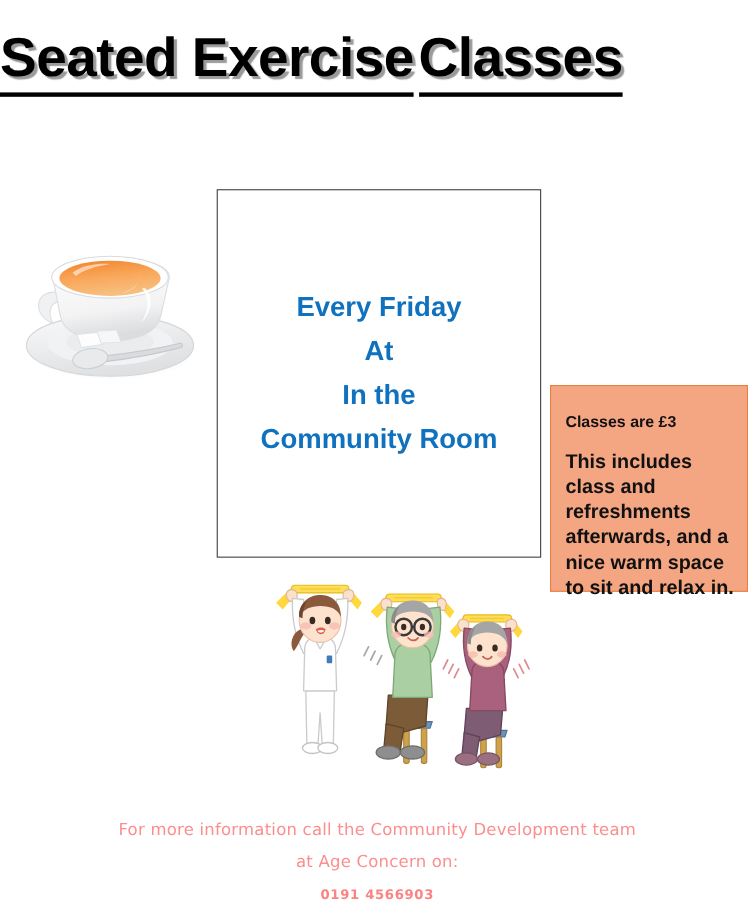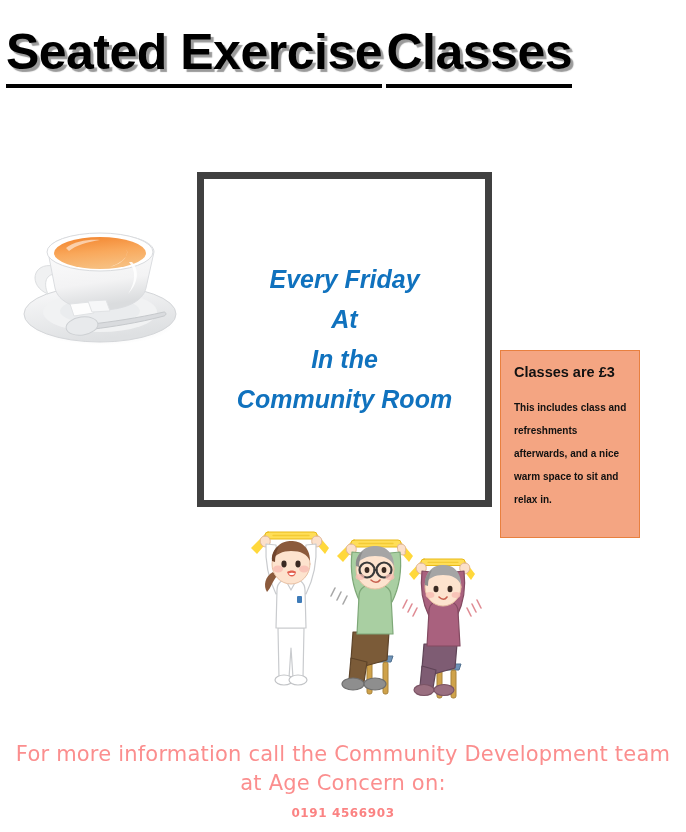--- a/index.html
+++ b/index.html
@@ -18,21 +18,21 @@
     background: #ffffff;
     overflow: hidden;
   }
 
   
   .title-block {
     position: absolute;
     left: 0;
     top: 14px;
     width: 572px;
-    text-align: right;
+    text-align: left;
   }
   .title-line {
     display: inline-block;
     font-family: "Liberation Sans", sans-serif;
     font-weight: bold;
     font-size: 50px;
     line-height: 62px;
     color: #000000;
     letter-spacing: -0.5px;
     border-bottom: 4px solid #000000;
@@ -45,79 +45,78 @@
   }
 
   
   #info-box {
     position: absolute;
     left: 197px;
     top: 172px;
     width: 295px;
     height: 335px;
     box-sizing: border-box;
-    border: 7px solid #404040;
+    border: 1px solid #404040;
     background: #ffffff;
     display: flex;
     flex-direction: column;
     justify-content: center;
     align-items: center;
     padding: 4px 6px 6px 6px;
-    font-style: italic;
   }
   .info-line {
     font-family: "Liberation Sans", sans-serif;
     font-weight: bold;
     font-size: 25px;
     line-height: 40px;
     color: #1072BE;
     text-align: center;
     white-space: nowrap;
   }
 
   
   #price-box {
     position: absolute;
     left: 500px;
     top: 350px;
-    width: 140px;
+    width: 180px;
     height: 188px;
     box-sizing: border-box;
     background: #F4A582;
     border: 1px solid #E8803F;
-    padding: 12px 11px 10px 13px;
+    padding: 24px 11px 10px 13px;
   }
   .price-head {
     font-family: "Liberation Sans", sans-serif;
     font-weight: bold;
     font-size: 14.5px;
     line-height: 19px;
     color: #111111;
     margin: 0 0 14px 0;
   }
   .price-body {
     font-family: "Liberation Sans", sans-serif;
     font-weight: bold;
-    font-size: 10px;
+    font-size: 18px;
     line-height: 23px;
     color: #111111;
     margin: 0;
   }
 
   
   #footer {
     position: absolute;
     left: 0;
     top: 740px;
     width: 686px;
     text-align: center;
   }
   .foot-line {
     font-family: "DejaVu Sans", sans-serif;
-    font-size: 21px;
+    font-size: 15px;
     line-height: 29px;
     color: #FB8E8E;
     letter-spacing: 0.2px;
   }
   .foot-phone {
     font-family: "DejaVu Sans", sans-serif;
     font-weight: bold;
     font-size: 12px;
     line-height: 30px;
     color: #FB8383;

